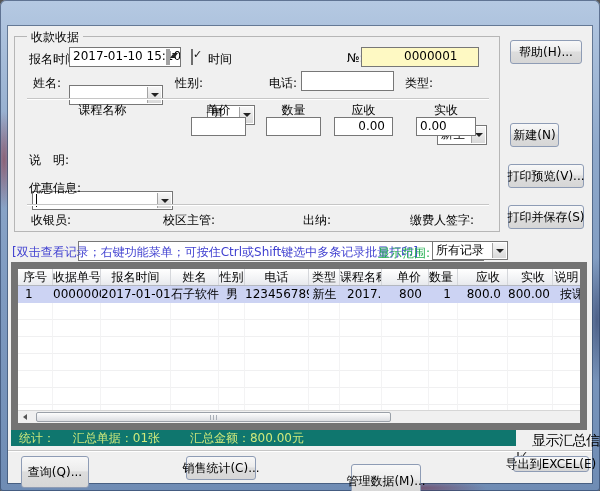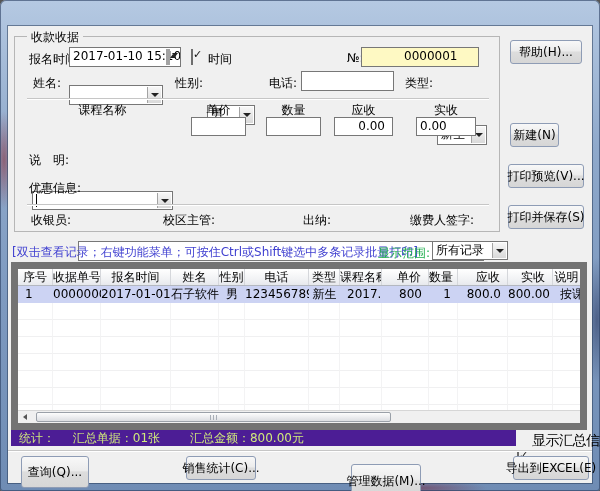--- a/index.html
+++ b/index.html
@@ -99,21 +99,21 @@
   .sb-btn { width:13px; position:relative; background:#f0f0f0; }
   .sb-btn::after{ content:""; position:absolute; top:3px; border:3.5px solid transparent; }
   .sb-left::after{ left:2px; border-right:4px solid #555; }
   .sb-right::after{ right:2px; border-left:4px solid #555; }
   .sb-track{ flex:1; position:relative; }
   .sb-thumb{ position:absolute; left:5px; top:1px; width:355px; height:10px;
     background:linear-gradient(#fdfdfd,#dcdee2); border:1px solid #9aa0a8; border-radius:2px; }
   .sb-thumb::after{ content:""; position:absolute; left:50%; top:2px; margin-left:-4px; width:8px; height:5px;
     background:repeating-linear-gradient(90deg,#a8aeb6 0 1px,transparent 1px 3px); }
   
-  .stats { position:absolute; left:3px; top:404px; width:505px; height:16px; background:#4c1d95;
+  .stats { position:absolute; left:3px; top:404px; width:505px; height:16px; background:#0f766e;
     color:#cfe97c; font-size:12px; line-height:16px; padding-left:8px; white-space:nowrap; overflow:hidden; }
   .stats span { margin-right:14px; }
   .summary-lbl { font-size:14px; letter-spacing:-0.5px; white-space:nowrap; }
   .groove { position:absolute; left:0; top:424px; width:584px; height:2px;
     border-top:1px solid #c6c6c6; border-bottom:1px solid #fff; }
   .caret { position:absolute; left:3px; top:2px; width:1px; height:13px; background:#000; }
 </style>
 </head>
 <body>
 
@@ -371,15 +371,15 @@
     </div>
     <span class="chk on abs" style="left:509px;top:406px;width:11px;height:11px"></span>
     <span class="summary-lbl abs" style="left:524px;top:406px">显示汇总信息</span>
 
     <div class="groove"></div>
 
     
     <div class="win-btn abs" style="left:13px;top:430px;width:68px;height:32px">查询(Q)...</div>
     <div class="win-btn abs" style="left:178px;top:430px;width:70px;height:24px">销售统计(C)...</div>
     <div class="win-btn abs" style="left:343px;top:438px;width:70px;height:34px">管理数据(M)...</div>
-    <div class="win-btn abs" style="left:505px;top:430px;width:76px;height:24px">导出到EXCEL(E)</div>
+    <div class="win-btn abs" style="left:505px;top:430px;width:76px;height:16px">导出到EXCEL(E)</div>
   </div>
 </div>
 
 </body></html>

